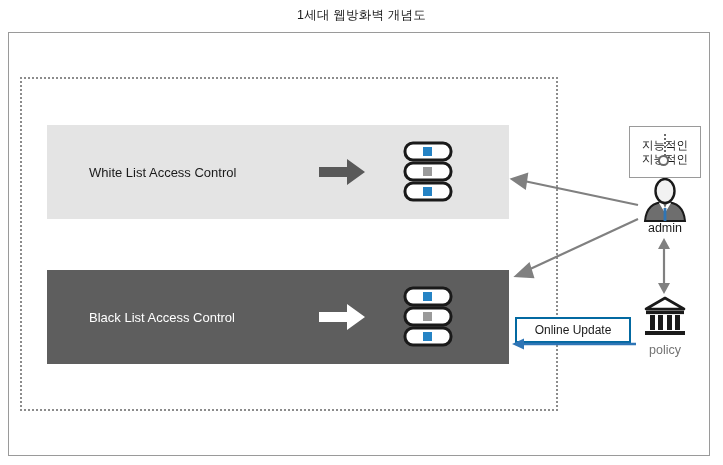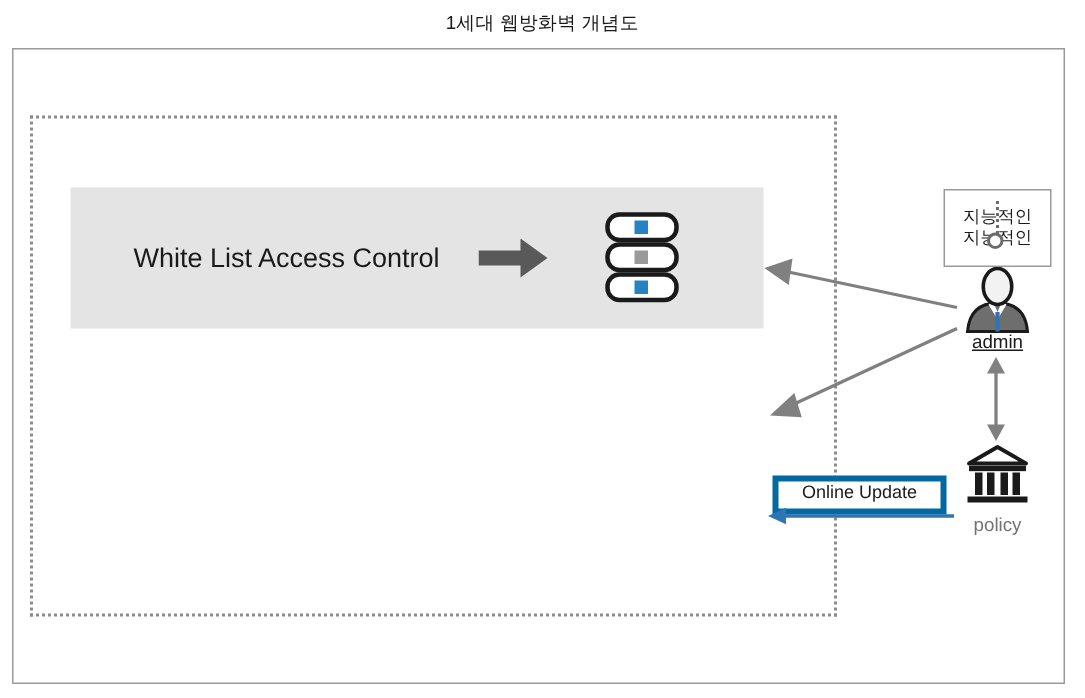--- a/index.html
+++ b/index.html
@@ -52,21 +52,21 @@
   .panel.white{
     left:47px;top:125px;width:462px;height:94px;
     background:#e4e4e4;
   }
   .panel.black{
     left:47px;top:270px;width:462px;height:94px;
     background:#5e5e5e;
   }
   .panel-label{
     position:absolute;left:42px;
-    font-size:18px;white-space:nowrap;
+    font-size:13px;white-space:nowrap;
   }
   .panel.white .panel-label{color:#1a1a1a;}
   .panel.black .panel-label{color:#ffffff;}
 
   .panel-arrow{
     position:absolute;left:272px;top:50%;
     transform:translateY(-50%);
     width:48px;height:30px;
   }
   .panel-server{
@@ -97,38 +97,38 @@
   .drop-circle{
     position:absolute;left:658px;top:155px;
     width:11px;height:11px;
     border:2px solid #6b6b6b;border-radius:50%;
     background:#fff;box-sizing:border-box;
   }
 
   .admin-fig{position:absolute;left:641px;top:178px;width:48px;height:44px;}
   .admin-cap{
     position:absolute;left:629px;top:221px;width:72px;
-    text-align:center;font-size:12.5px;color:#1a1a1a;text-decoration:underline;
+    text-align:center;font-size:12.5px;color:#1a1a1a;
   }
 
   .vert-arrow{position:absolute;left:652px;top:238px;width:24px;height:56px;}
 
   .policy-fig{position:absolute;left:644px;top:296px;width:42px;height:44px;}
   .policy-cap{
     position:absolute;left:624px;top:343px;width:82px;
     text-align:center;font-size:12.5px;color:#737373;
   }
 
   
   .online-box{
     position:absolute;left:515px;top:317px;
     width:116px;height:26px;
-    border:4px solid #0369a1;
+    border:2px solid #0369a1;
     background:#fff;box-sizing:border-box;
-    display:flex;align-items:flex-start;justify-content:center;
+    display:flex;align-items:center;justify-content:center;
   }
   .online-box span{font-size:12px;color:#1a1a1a;white-space:nowrap;}
   .online-arrow{position:absolute;left:510px;top:336px;width:128px;height:16px;}
 
   
   .conn-svg{position:absolute;left:0;top:0;width:723px;height:465px;pointer-events:none;}
 </style>
 </head>
 <body>
 
@@ -156,20 +156,42 @@
           <rect x="3" y="22" width="46" height="17" rx="8" ry="8" fill="#ffffff" stroke="#1a1a1a" stroke-width="3"></rect>
           <rect x="3" y="42" width="46" height="17" rx="8" ry="8" fill="#ffffff" stroke="#1a1a1a" stroke-width="3"></rect>
           <rect x="21" y="6" width="9" height="9" fill="#2583c4"></rect>
           <rect x="21" y="26" width="9" height="9" fill="#9a9a9a"></rect>
           <rect x="21" y="46" width="9" height="9" fill="#2583c4"></rect>
         </g>
       </svg>
     </div>
   </div>
 
+  <div class="panel black">
+    <div class="panel-label">Black List Access Control</div>
+
+    <div class="panel-arrow">
+      <svg viewBox="0 0 48 30" width="48" height="30">
+        <path d="M0 10 L28 10 L28 2 L46 15 L28 28 L28 20 L0 20 Z" fill="#ffffff"></path>
+      </svg>
+    </div>
+
+    <div class="panel-server">
+      <svg viewBox="0 0 52 62" width="52" height="62">
+        <g>
+          <rect x="3" y="2" width="46" height="17" rx="8" ry="8" fill="#ffffff" stroke="#1a1a1a" stroke-width="3"></rect>
+          <rect x="3" y="22" width="46" height="17" rx="8" ry="8" fill="#ffffff" stroke="#1a1a1a" stroke-width="3"></rect>
+          <rect x="3" y="42" width="46" height="17" rx="8" ry="8" fill="#ffffff" stroke="#1a1a1a" stroke-width="3"></rect>
+          <rect x="21" y="6" width="9" height="9" fill="#2583c4"></rect>
+          <rect x="21" y="26" width="9" height="9" fill="#9a9a9a"></rect>
+          <rect x="21" y="46" width="9" height="9" fill="#2583c4"></rect>
+        </g>
+      </svg>
+    </div>
+  </div>
 
   <div class="pattern-box">
     <span>지능적인</span>
     <span>지능적인</span>
   </div>
 
   <div class="dotted-drop"></div>
   <div class="drop-circle"></div>
 
   <div class="admin-fig">

